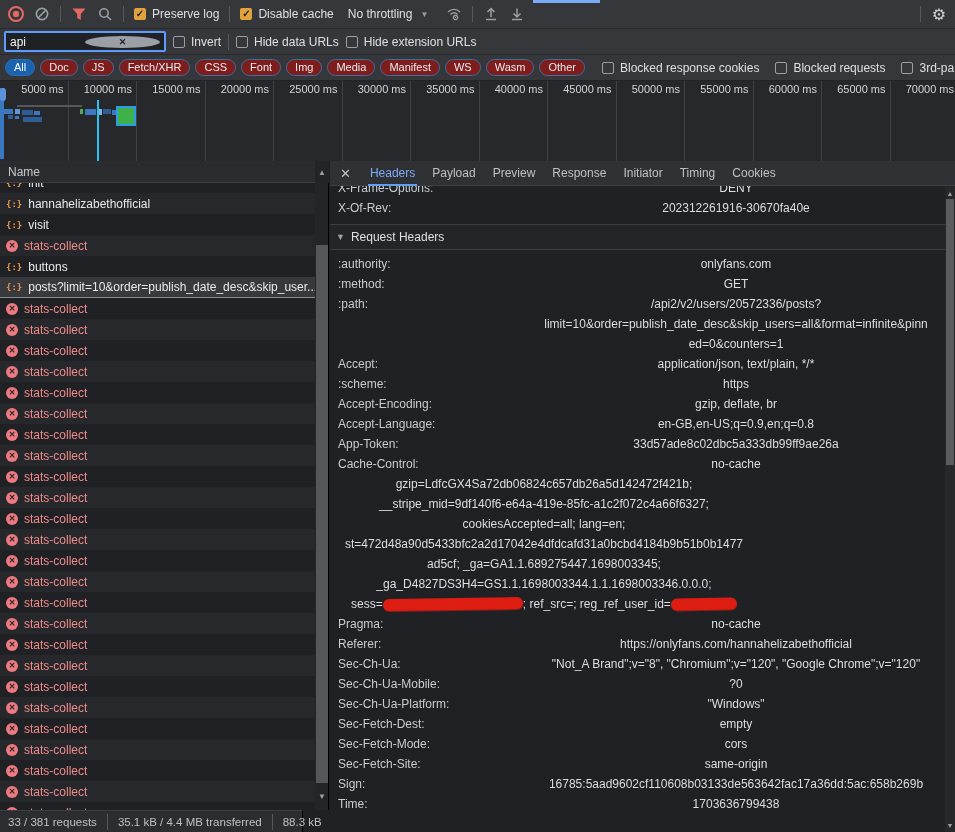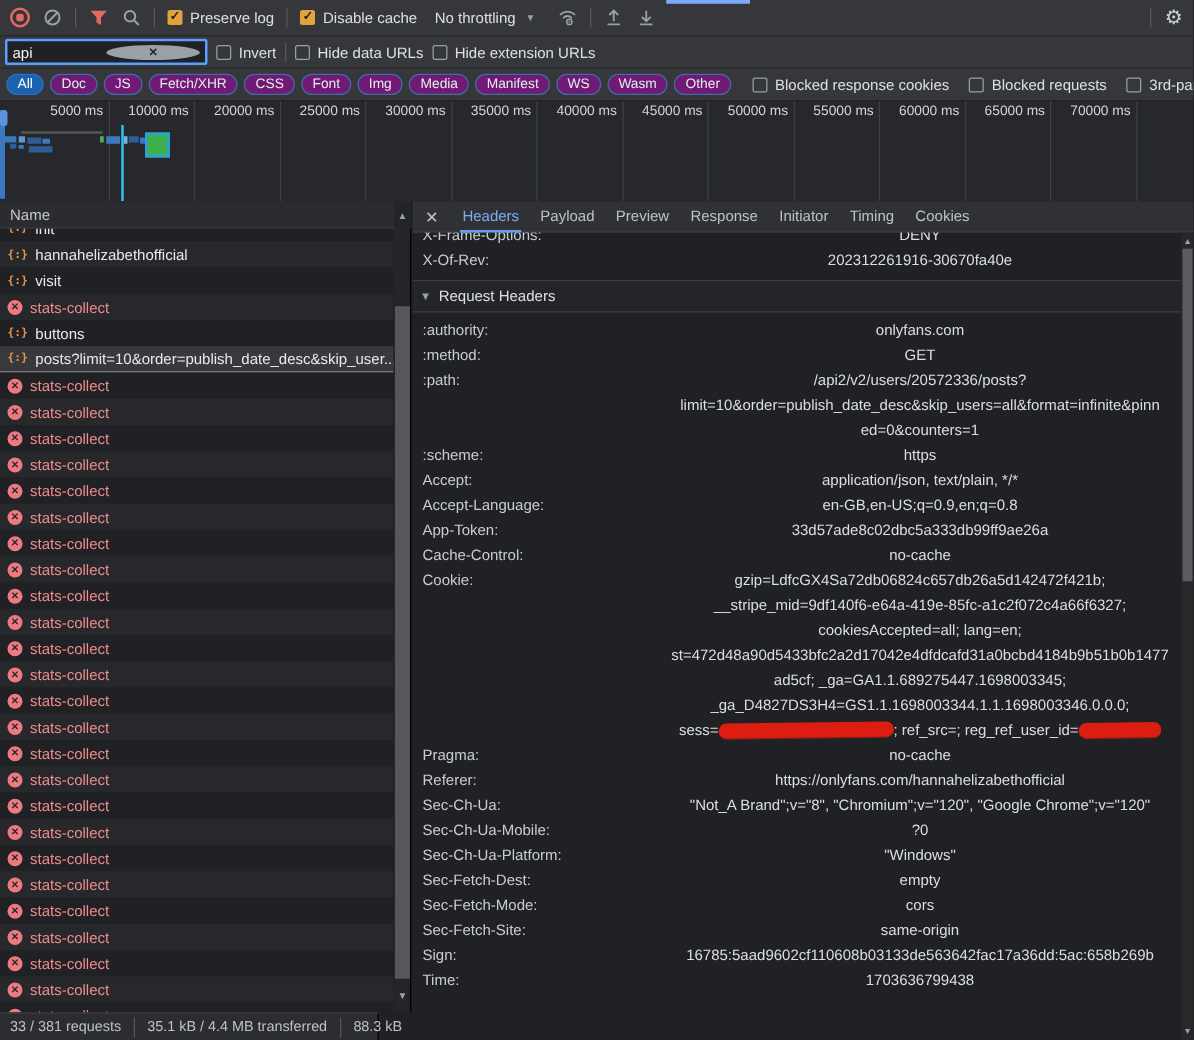--- a/index.html
+++ b/index.html
@@ -23,25 +23,25 @@
   .gear{color:#cdd1d4;font-size:16px;}
   #top-strip{position:absolute;left:533px;top:0;width:67px;height:3px;background:#7baaf7;}
   
   .srch{display:flex;align-items:center;width:150px;height:15px;background:#202124;border:2px solid #5c9dff;
         border-radius:2px;padding:1px 4px;color:#f1f3f4;}
   .srch span{flex:1;}
   .srch .clr{width:12px;height:12px;border-radius:50%;background:#9aa0a6;color:#202124;font-size:9px;line-height:12px;
              text-align:center;font-weight:bold;}
   
   .chip{height:15px;line-height:15px;padding:0 8px;border-radius:9px;font-size:11px;border:1px solid #3c6da3;
-        color:#e8eaed;background:#701a75;white-space:nowrap;}
+        color:#e8eaed;background:#7f1d1d;white-space:nowrap;}
   .chip.active{background:#1b63b0;border-color:#2b6fb8;color:#fff;}
   
   #overview{position:absolute;left:0;top:81px;width:955px;height:80px;background:#27282c;border-bottom:1px solid #1b1c1e;overflow:hidden;}
-  #tl-segs{display:flex;height:100%;padding-left:19px;}
+  #tl-segs{display:flex;height:100%;}
   .tl-seg{width:68.5px;flex-shrink:0;border-right:1px solid #3f4145;box-sizing:border-box;
           font-size:11px;color:#d3d5d9;text-align:right;padding:2px 4px 0 0;}
   .mark{position:absolute;}
   #sel-box{position:absolute;border:2px solid #2aa0e0;background:#3fb14c;}
   #cursor-line{position:absolute;width:2px;background:#2ec0f0;}
   #ov-handle{position:absolute;background:#3b78c2;}
   #ov-knob{position:absolute;background:#5b94dd;border-radius:3px;}
   
   #name-header{position:absolute;left:0;top:161px;width:329px;height:22px;background:#2b2c30;border-bottom:1px solid #3c3e42;
                border-right:1px solid #000;box-sizing:border-box;display:flex;align-items:center;padding-left:8px;color:#c6c9cc;}
@@ -211,20 +211,21 @@
           <span class="cb off"></span>
           <span class="lbl">3rd-party requests</span>
         </span>
       </span>
   </div>
 
   <div id="overview">
     <div id="tl-segs">
         <div class="tl-seg">5000 ms</div>
         <div class="tl-seg">10000 ms</div>
+        <div class="tl-seg">15000 ms</div>
         <div class="tl-seg">20000 ms</div>
         <div class="tl-seg">25000 ms</div>
         <div class="tl-seg">30000 ms</div>
         <div class="tl-seg">35000 ms</div>
         <div class="tl-seg">40000 ms</div>
         <div class="tl-seg">45000 ms</div>
         <div class="tl-seg">50000 ms</div>
         <div class="tl-seg">55000 ms</div>
         <div class="tl-seg">60000 ms</div>
         <div class="tl-seg">65000 ms</div>
@@ -441,29 +442,35 @@
           </div>
           <div class="hrow">
             <div class="hname">:path:</div>
             <div class="hval">
               <div class="vline">/api2/v2/users/20572336/posts?</div>
               <div class="vline">limit=10&amp;order=publish_date_desc&amp;skip_users=all&amp;format=infinite&amp;pinn</div>
               <div class="vline">ed=0&amp;counters=1</div>
             </div>
           </div>
           <div class="hrow">
+            <div class="hname">Accept:</div>
+            <div class="hval">
+              <div class="vline">application/json, text/plain, */*</div>
+            </div>
+          </div>
+          <div class="hrow">
             <div class="hname">:scheme:</div>
             <div class="hval">
               <div class="vline">https</div>
             </div>
           </div>
           <div class="hrow">
-            <div class="hname">Accept:</div>
-            <div class="hval">
-              <div class="vline">application/json, text/plain, */*</div>
+            <div class="hname">Accept-Encoding:</div>
+            <div class="hval">
+              <div class="vline">gzip, deflate, br</div>
             </div>
           </div>
           <div class="hrow">
             <div class="hname">Accept-Language:</div>
             <div class="hval">
               <div class="vline">en-GB,en-US;q=0.9,en;q=0.8</div>
             </div>
           </div>
           <div class="hrow">
             <div class="hname">App-Token:</div>
@@ -471,21 +478,20 @@
               <div class="vline">33d57ade8c02dbc5a333db99ff9ae26a</div>
             </div>
           </div>
           <div class="hrow">
             <div class="hname">Cache-Control:</div>
             <div class="hval">
               <div class="vline">no-cache</div>
             </div>
           </div>
           <div class="hrow">
-            <div class="hname">Cookie:</div>
             <div class="hval">
               <div class="vline">gzip=LdfcGX4Sa72db06824c657db26a5d142472f421b;</div>
               <div class="vline">__stripe_mid=9df140f6-e64a-419e-85fc-a1c2f072c4a66f6327;</div>
               <div class="vline">cookiesAccepted=all; lang=en;</div>
               <div class="vline">st=472d48a90d5433bfc2a2d17042e4dfdcafd31a0bcbd4184b9b51b0b1477</div>
               <div class="vline">ad5cf; _ga=GA1.1.689275447.1698003345;</div>
               <div class="vline">_ga_D4827DS3H4=GS1.1.1698003344.1.1.1698003346.0.0.0;</div>
               <div class="vline">sess=<span class="redact" style="width: 140px;"></span>; ref_src=; reg_ref_user_id=<span class="redact" style="width: 66px;"></span></div>
             </div>
           </div>

